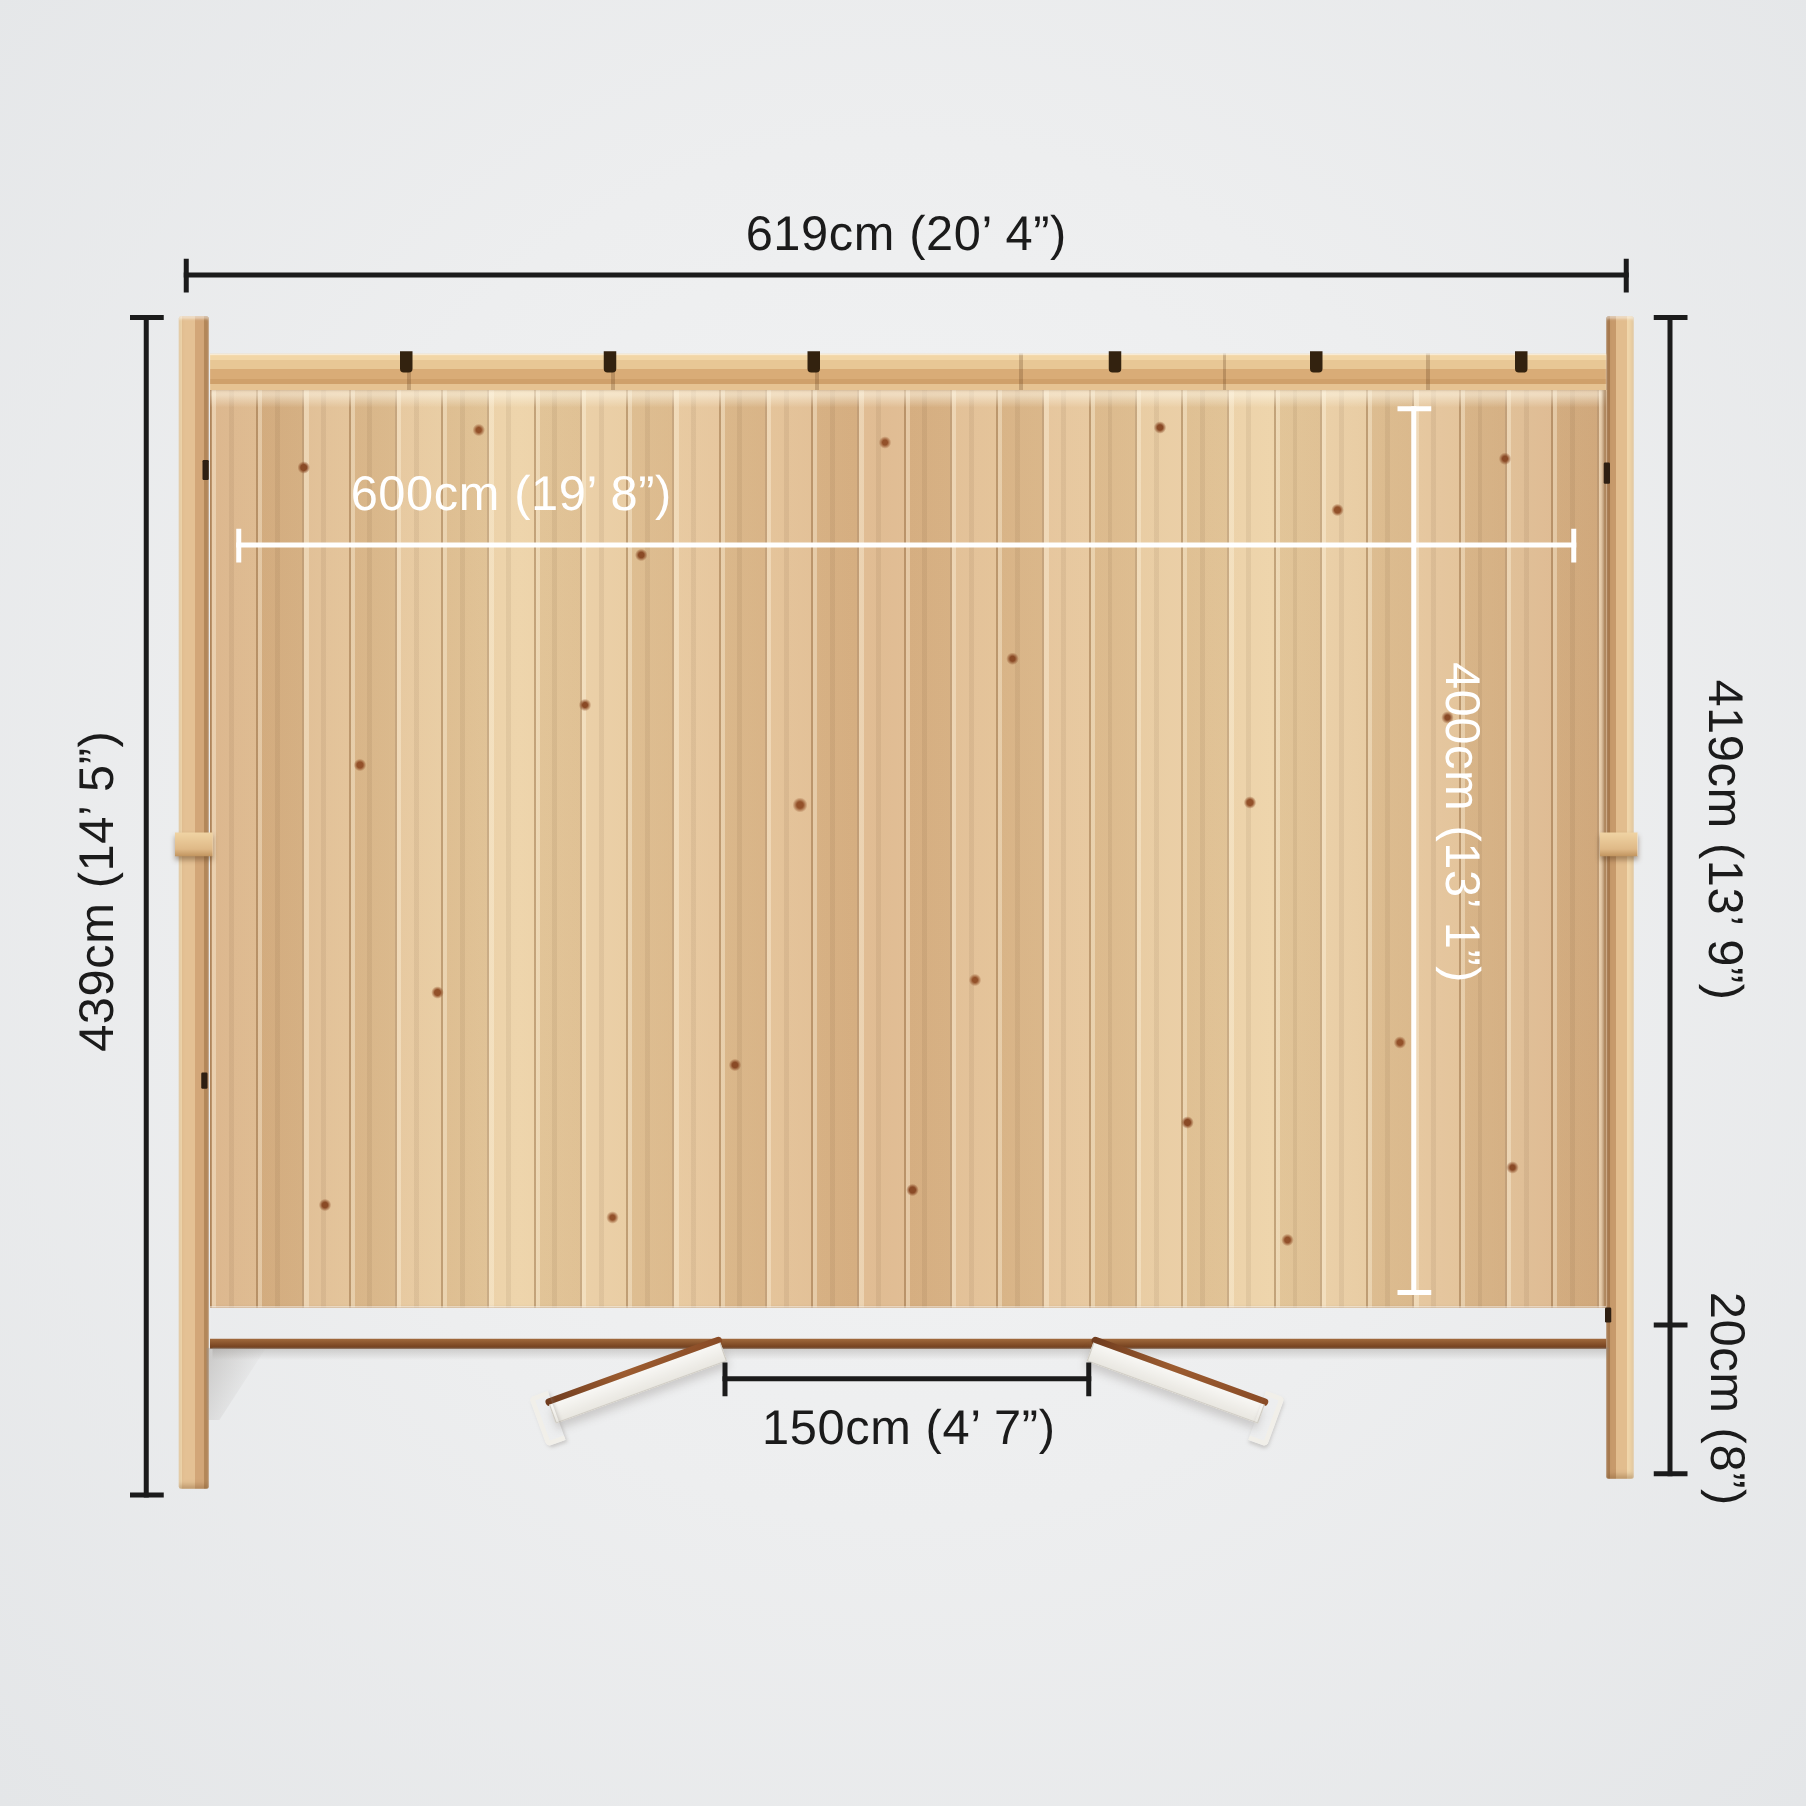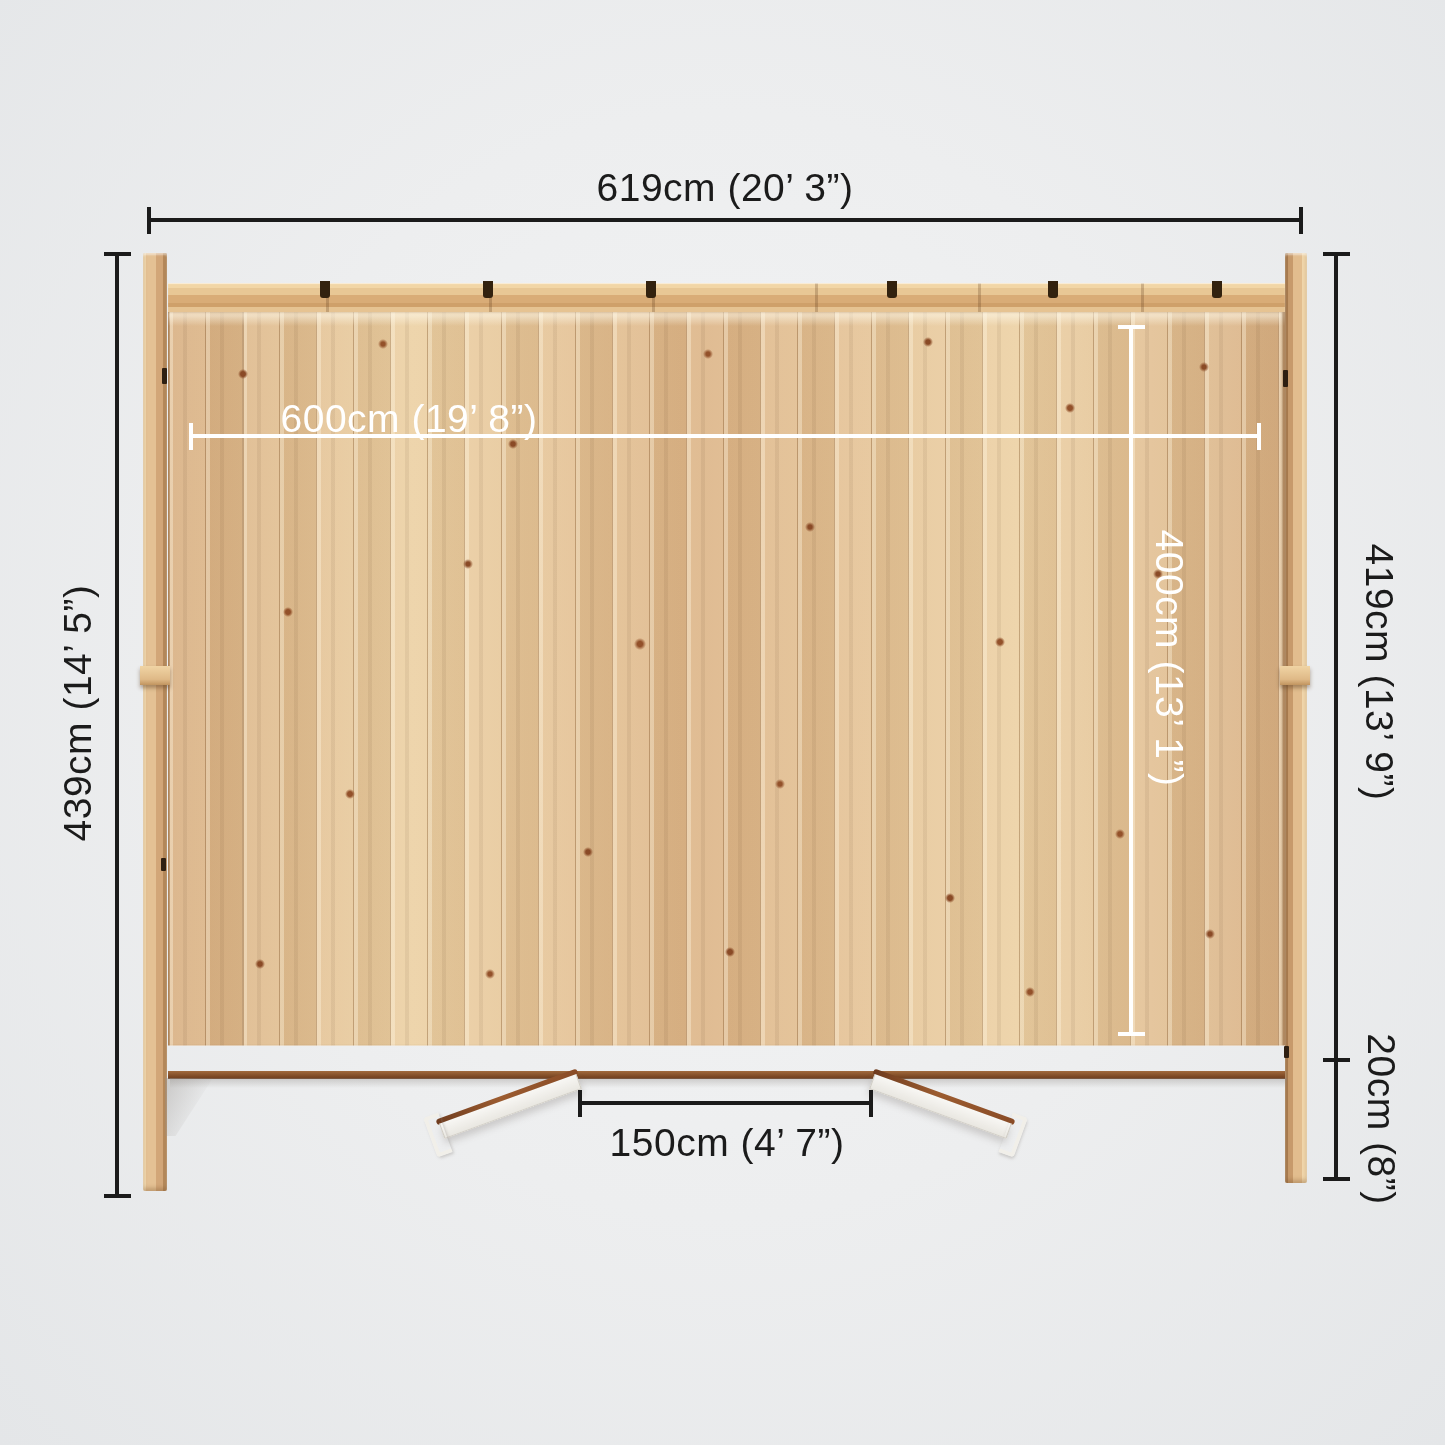--- a/index.html
+++ b/index.html
@@ -174,21 +174,21 @@
       <div class="face"></div>
       <div class="bracket"></div>
     </div>
   </div>
 
   <div>
     <div class="dim-line" style="left:147px;top:218px;width:1156px;height:4px;">
       <span class="tick tick-v" style="left:0;"></span>
       <span class="tick tick-v" style="right:0;"></span>
     </div>
-    <div class="dim-label" style="left:725px;top:188px;">619cm (20’ 3”)</div>
+    <div class="dim-label" style="left:725px;top:188px;">619cm (20’ 4”)</div>
   </div>
 
   <div>
     <div class="dim-line" style="left:115px;top:252px;width:4px;height:946px;">
       <span class="tick tick-h" style="top:0;"></span>
       <span class="tick tick-h" style="bottom:0;"></span>
     </div>
     <div class="dim-label rot-ccw" style="left:78px;top:713px;">439cm (14’ 5”)</div>
   </div>
 
@@ -200,21 +200,21 @@
     </div>
     <div class="dim-label rot-cw" style="left:1379px;top:672px;">419cm (13’ 9”)</div>
     <div class="dim-label rot-cw" style="left:1381px;top:1119px;">20cm (8”)</div>
   </div>
 
   <div>
     <div class="dim-line white" style="left:189px;top:434px;width:1072px;height:4px;">
       <span class="tick tick-v white" style="left:0;"></span>
       <span class="tick tick-v white" style="right:0;"></span>
     </div>
-    <div class="dim-label white" style="left:409px;top:419px;">600cm (19’ 8”)</div>
+    <div class="dim-label white" style="left:409px;top:396px;">600cm (19’ 8”)</div>
   </div>
 
   <div>
     <div class="dim-line white" style="left:1129px;top:325px;width:4px;height:711px;">
       <span class="tick tick-h white" style="top:0;"></span>
       <span class="tick tick-h white" style="bottom:0;"></span>
     </div>
     <div class="dim-label white rot-cw" style="left:1169px;top:658px;">400cm (13’ 1”)</div>
   </div>
 

